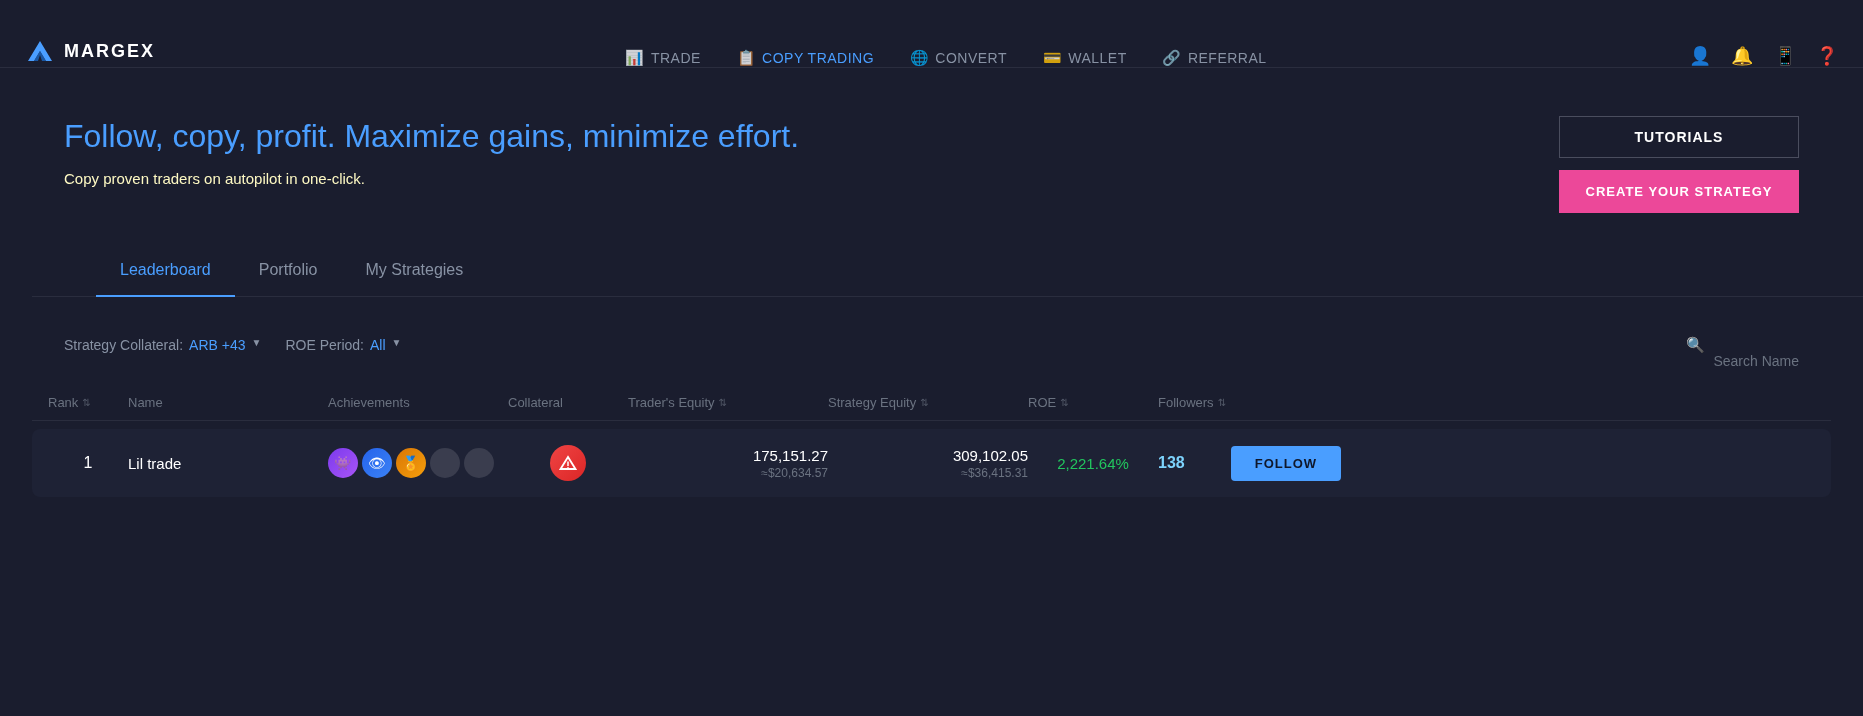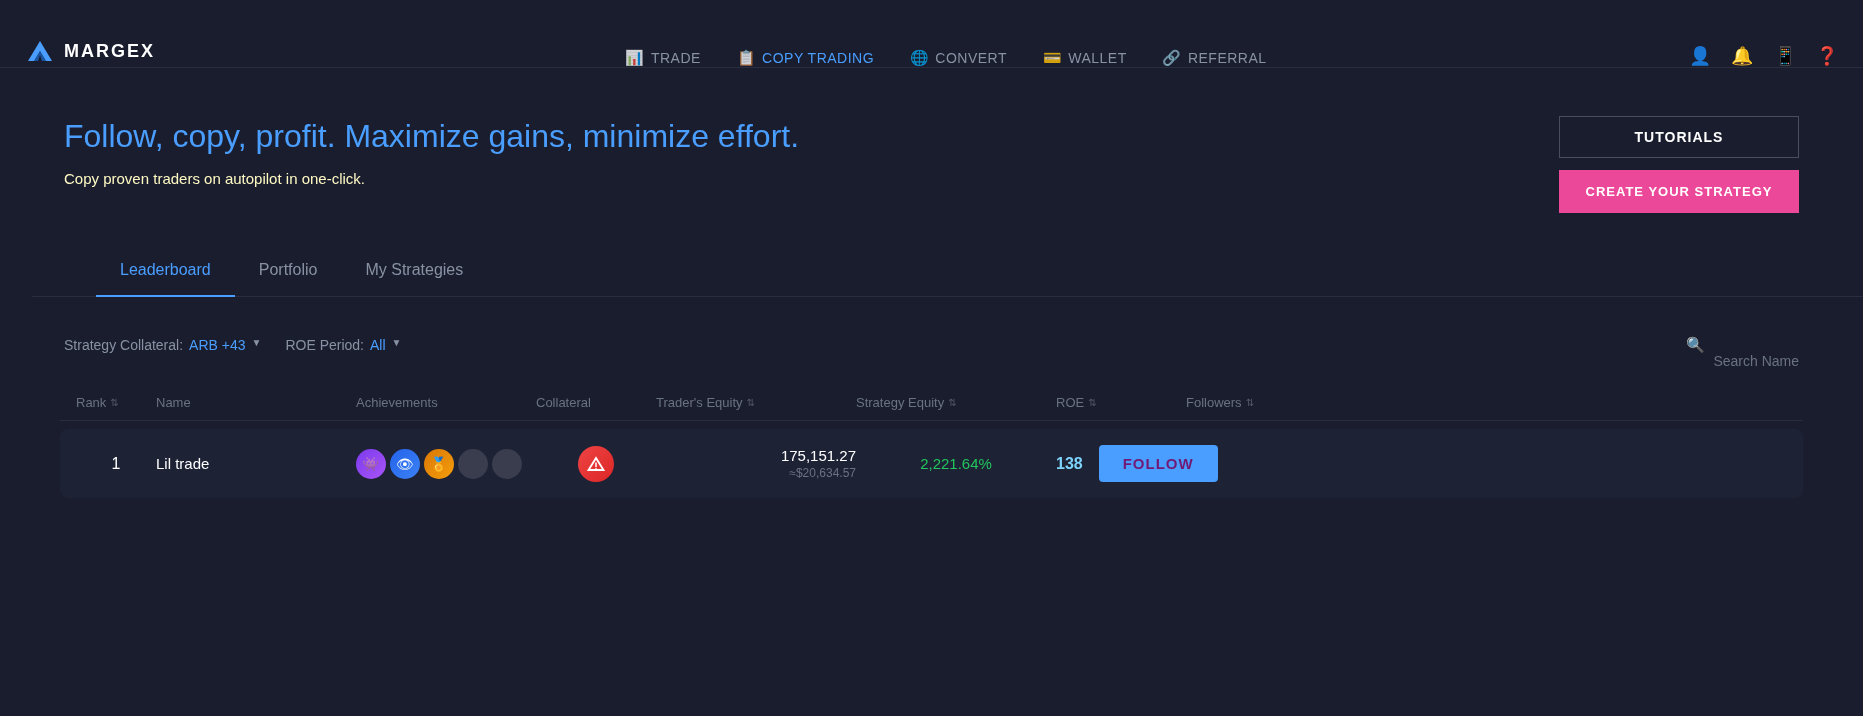--- a/index.html
+++ b/index.html
@@ -189,21 +189,21 @@
       color: #6a7280;
       font-size: 14px;
       cursor: text;
     }
     .search-icon {
       font-size: 15px;
     }
 
     
     .table-container {
-      padding: 0 60px;
+      padding: 0 32px;
     }
     .table-header {
       display: grid;
       grid-template-columns: 80px 200px 180px 120px 200px 200px 130px 150px;
       padding: 10px 16px;
       font-size: 13px;
       color: #6a7280;
       border-bottom: 1px solid #2a2d3e;
     }
     .table-header-cell {
@@ -285,27 +285,28 @@
     }
     .followers-cell {
       text-align: left;
       font-size: 16px;
       font-weight: 600;
       color: #7dd3fc;
     }
     .follow-btn {
       background: #4a9eff;
       border: none;
-      color: #701a75;
+      color: #0f172a;
       padding: 10px 24px;
-      font-size: 15px;
+      font-size: 13px;
       font-weight: 700;
       letter-spacing: 1px;
       cursor: pointer;
       border-radius: 4px;
+      margin-left: 30px;
     }
   </style>
 </head>
 <body>
 
 <nav>
   <div class="nav-logo">
     <svg class="nav-logo-icon" viewBox="0 0 32 32" xmlns="http://www.w3.org/2000/svg">
       <polygon points="4,26 16,6 28,26 22,26 16,16 10,26" fill="#4a9eff"></polygon>
       <polygon points="10,26 16,16 22,26 18,26 16,20 14,26" fill="#1a6fd4" opacity="0.7"></polygon>
@@ -429,19 +430,23 @@
           <polygon points="12,4 22,20 2,20" fill="none" stroke="#fff" stroke-width="2.5"></polygon>
           <line x1="12" y1="10" x2="12" y2="16" stroke="#fff" stroke-width="2"></line>
           <circle cx="12" cy="18" r="1" fill="#fff"></circle>
         </svg>
       </div>
     </div>
     <div class="equity-cell">
       <div class="equity-main">175,151.27</div>
       <div class="equity-sub">≈$20,634.57</div>
     </div>
+    <div class="equity-cell">
+      <div class="equity-main">309,102.05</div>
+      <div class="equity-sub">≈$36,415.31</div>
+    </div>
     <div class="roe-cell">2,221.64%</div>
     <div style="display:flex; align-items:center; gap:16px;">
       <div class="followers-cell">138</div>
       <button class="follow-btn">FOLLOW</button>
     </div>
   </div>
 </div>
 
 </body></html>

